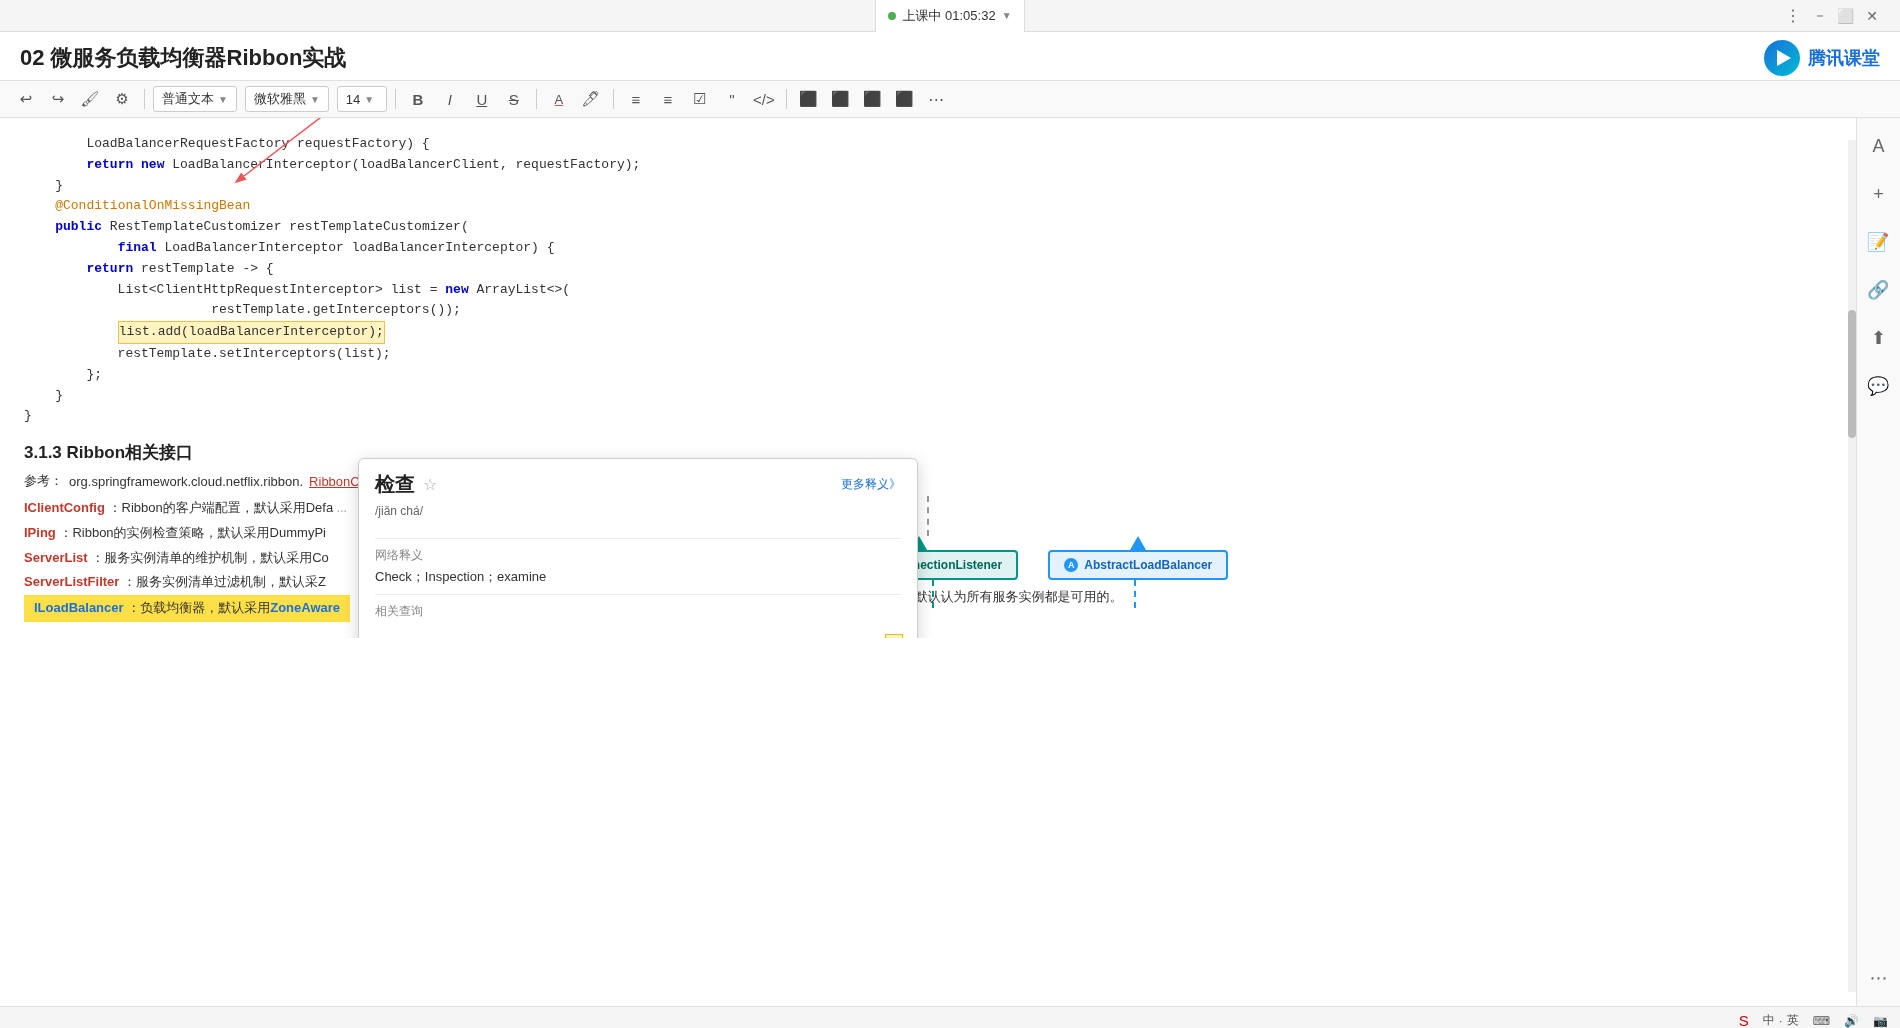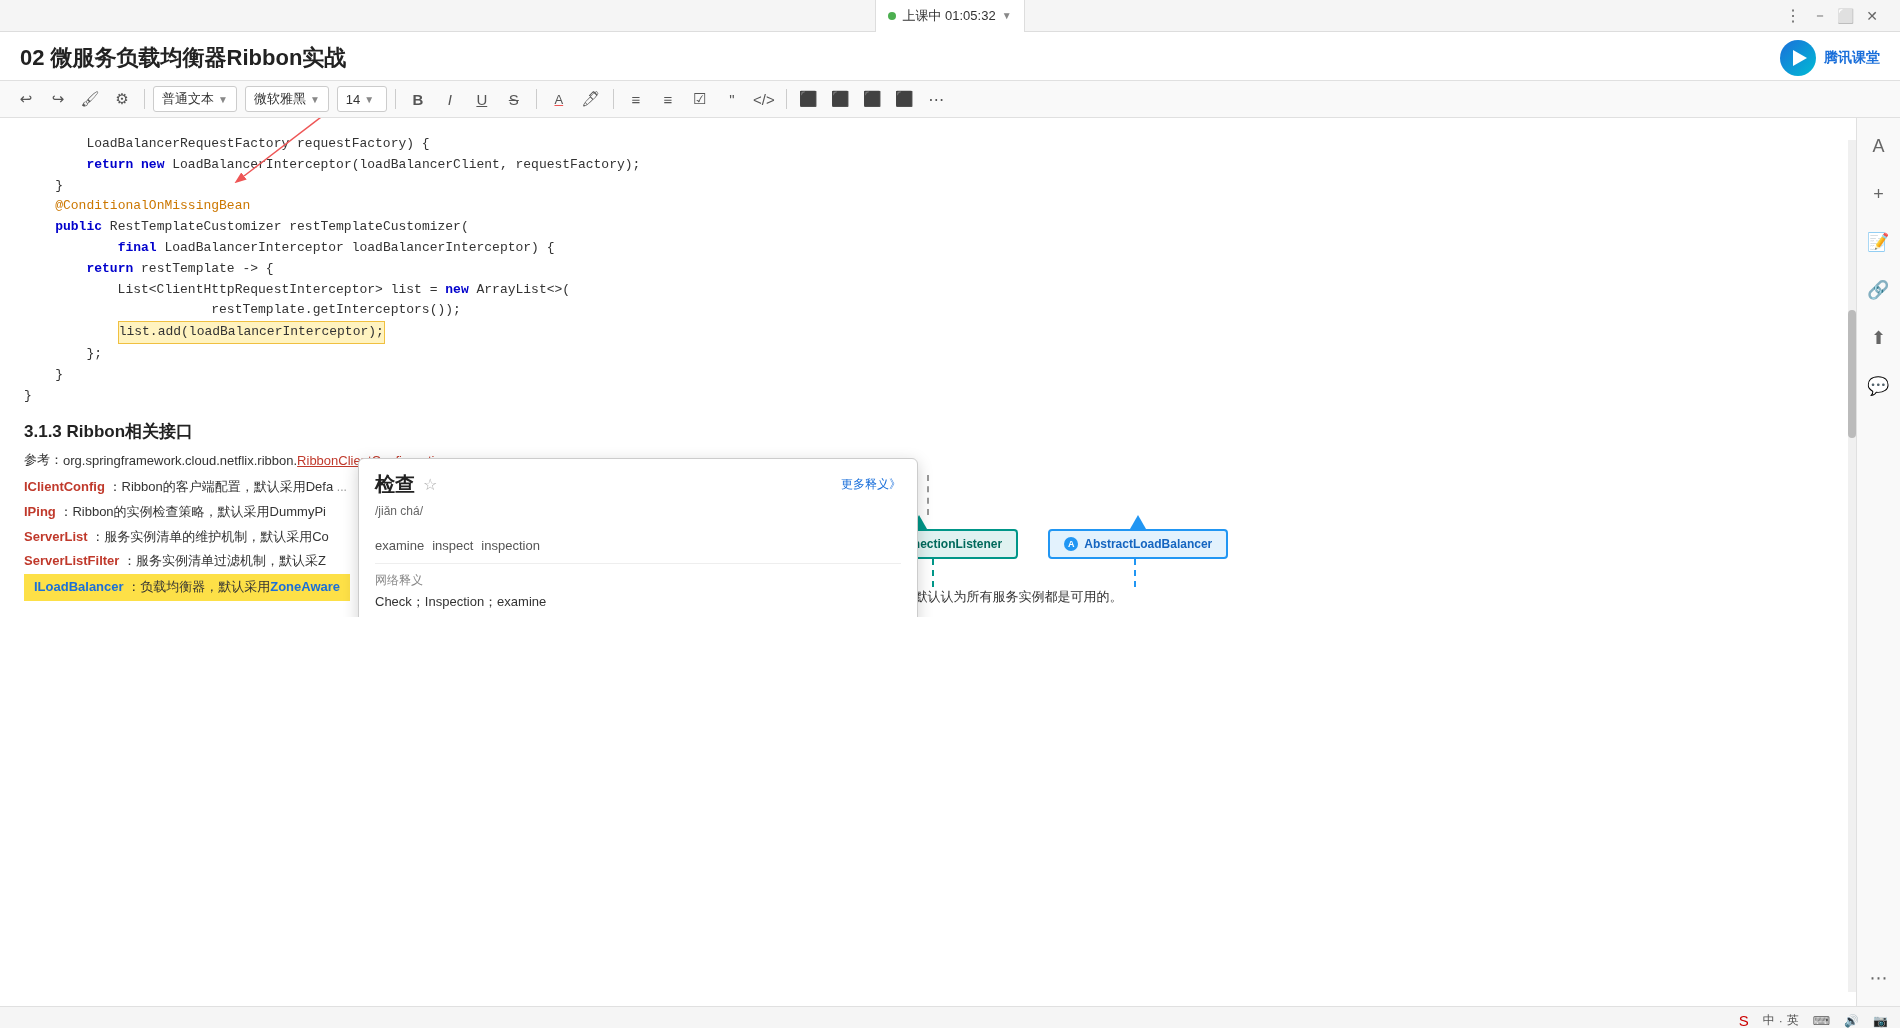--- a/index.html
+++ b/index.html
@@ -82,21 +82,21 @@
     }
     .logo-play {
       width: 0;
       height: 0;
       border-style: solid;
       border-width: 8px 0 8px 14px;
       border-color: transparent transparent transparent #fff;
       margin-left: 3px;
     }
     .logo-text {
-      font-size: 14px;
+      font-size: 18px;
       color: #1a6fda;
       font-weight: bold;
     }
 
     
     .page-title {
       padding: 10px 20px 6px 20px;
       font-size: 22px;
       font-weight: bold;
       color: #222;
@@ -210,20 +210,21 @@
       color: #222;
       margin: 14px 0 8px 0;
     }
 
     
     .ref-line {
       font-size: 13px;
       margin-bottom: 6px;
       display: flex;
       align-items: center;
+      gap: 6px;
     }
     .ref-link {
       color: #c0392b;
       text-decoration: underline;
       cursor: pointer;
     }
 
     
     .iface-list {
       font-size: 13px;
@@ -446,20 +447,21 @@
           </svg>
 
         </div>
         <div class="code-line">    <span class="code-annotation">@ConditionalOnMissingBean</span></div>
         <div class="code-line">    <span class="code-keyword">public</span> RestTemplateCustomizer restTemplateCustomizer(</div>
         <div class="code-line">            <span class="code-keyword">final</span> LoadBalancerInterceptor loadBalancerInterceptor) {</div>
         <div class="code-line">        <span class="code-keyword">return</span> restTemplate -&gt; {</div>
         <div class="code-line">            List&lt;ClientHttpRequestInterceptor&gt; list = <span class="code-keyword">new</span> ArrayList&lt;&gt;(</div>
         <div class="code-line">                        restTemplate.getInterceptors());</div>
         <div class="code-line">            <span class="code-highlight">list.add(loadBalancerInterceptor);</span></div>
+        <div class="code-line">            restTemplate.setInterceptors(list);</div>
         <div class="code-line">        };</div>
         <div class="code-line">    }</div>
         <div class="code-line">}</div>
       </div>
 
       <div class="section-title">3.1.3 Ribbon相关接口</div>
 
       <div class="ref-line">
         <span>参考：</span>
         <span>org.springframework.cloud.netflix.ribbon.</span>
@@ -498,25 +500,20 @@
         <p style="margin-top:4px;"><span class="selected-text">的能力。</span></p>
       </div>
 
       <div class="tooltip-popup">
         <div class="tooltip-header">
           <span class="tooltip-main-word">检查</span>
           <span class="tooltip-star">☆</span>
           <span class="tooltip-more">更多释义》</span>
         </div>
         <div class="tooltip-phonetic">/jiǎn chá/</div>
-        <div class="tooltip-synonyms">
-          <span class="tooltip-syn-word">examine</span>
-          <span class="tooltip-syn-word">inspect</span>
-          <span class="tooltip-syn-word">inspection</span>
-        </div>
         <div class="tooltip-divider"></div>
         <div class="tooltip-section-label">网络释义</div>
         <div class="tooltip-network-def">Check；Inspection；examine</div>
         <div class="tooltip-divider"></div>
         <div class="tooltip-related-label">相关查询</div>
         <a class="tooltip-related-link" href="#">检查策略</a>
         <span style="position:absolute;right:14px;bottom:12px;background:#fff3c0;padding:2px 6px;border:1px solid #e0c000;font-size:12px;">r</span>
       </div>
 
       <div style="position:absolute;bottom:30px;left:0;right:0;display:flex;flex-direction:column;align-items:center;">

